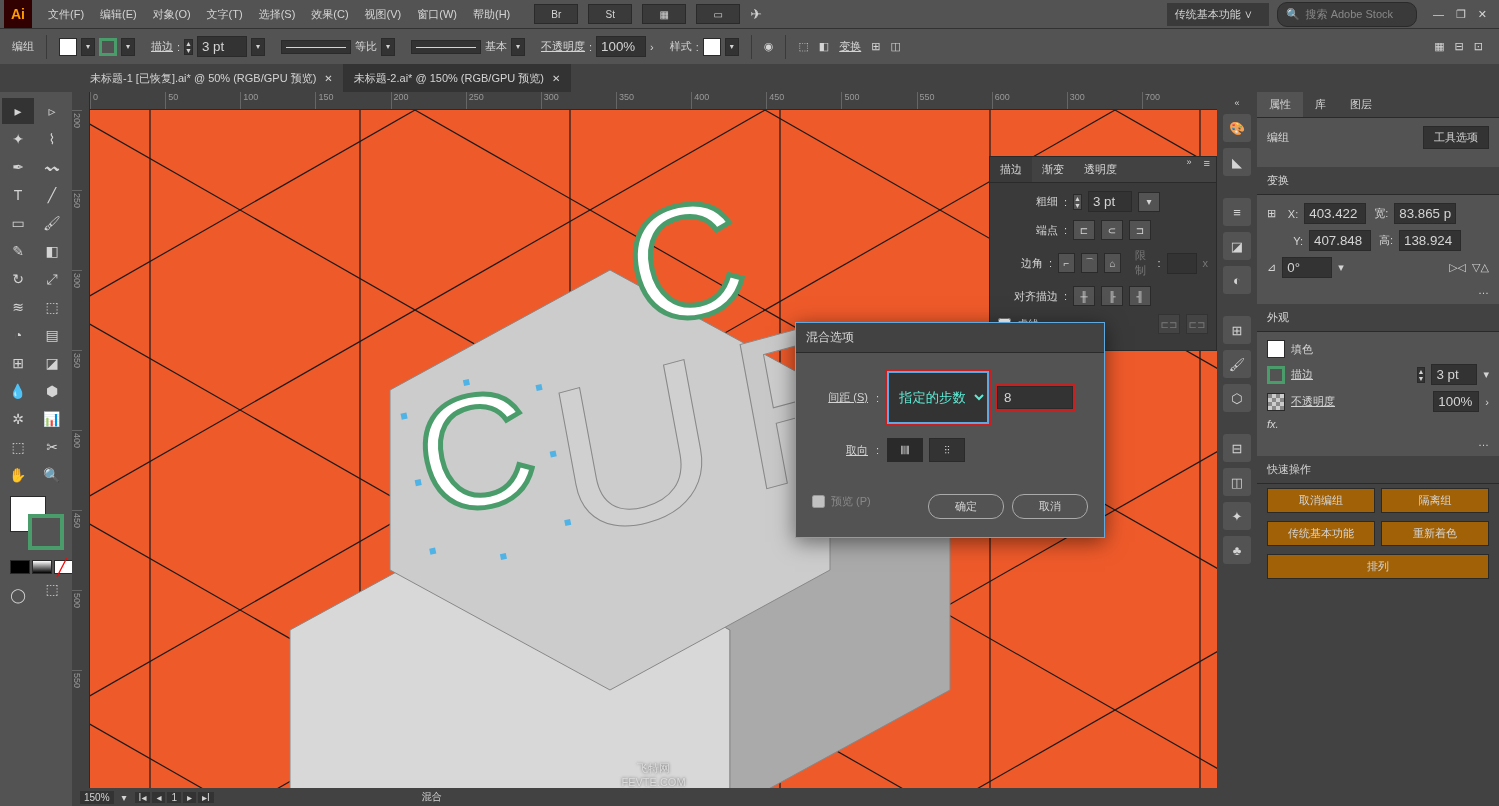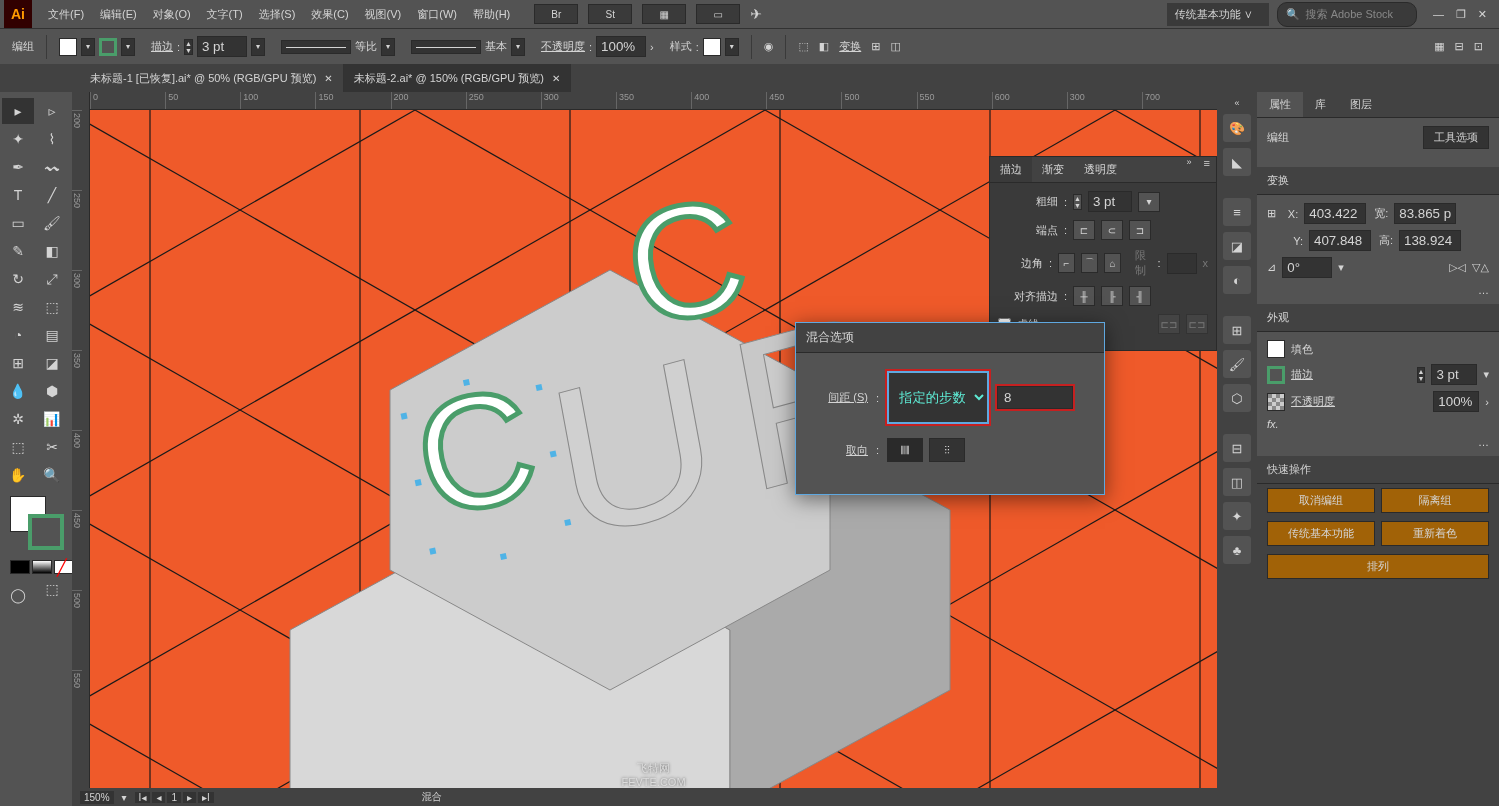--- a/index.html
+++ b/index.html
@@ -495,14 +495,24 @@
       <select class="dlg-select"><option>指定的步数</option></select>
       <input class="dlg-input" value="8" style="">
     </div>
     <div class="dlg-row">
       <span class="dlg-label">取向</span>:
       <div class="dlg-orient">
         <div class="ob" style="background:#2a2a2a">⫴⫴</div>
         <div class="ob">⫶⫶</div>
       </div>
     </div>
+    <div class="dlg-footer">
+      <label class="dlg-chk">
+          <input type="checkbox" disabled="" style=""> 
+          <span>预览 (P)</span>
+        </label>
+      <div class="dlg-buttons">
+        <button class="dlg-btn">确定</button>
+        <button class="dlg-btn">取消</button>
+      </div>
+    </div>
   </div>
 </div>
 
 </body></html>

